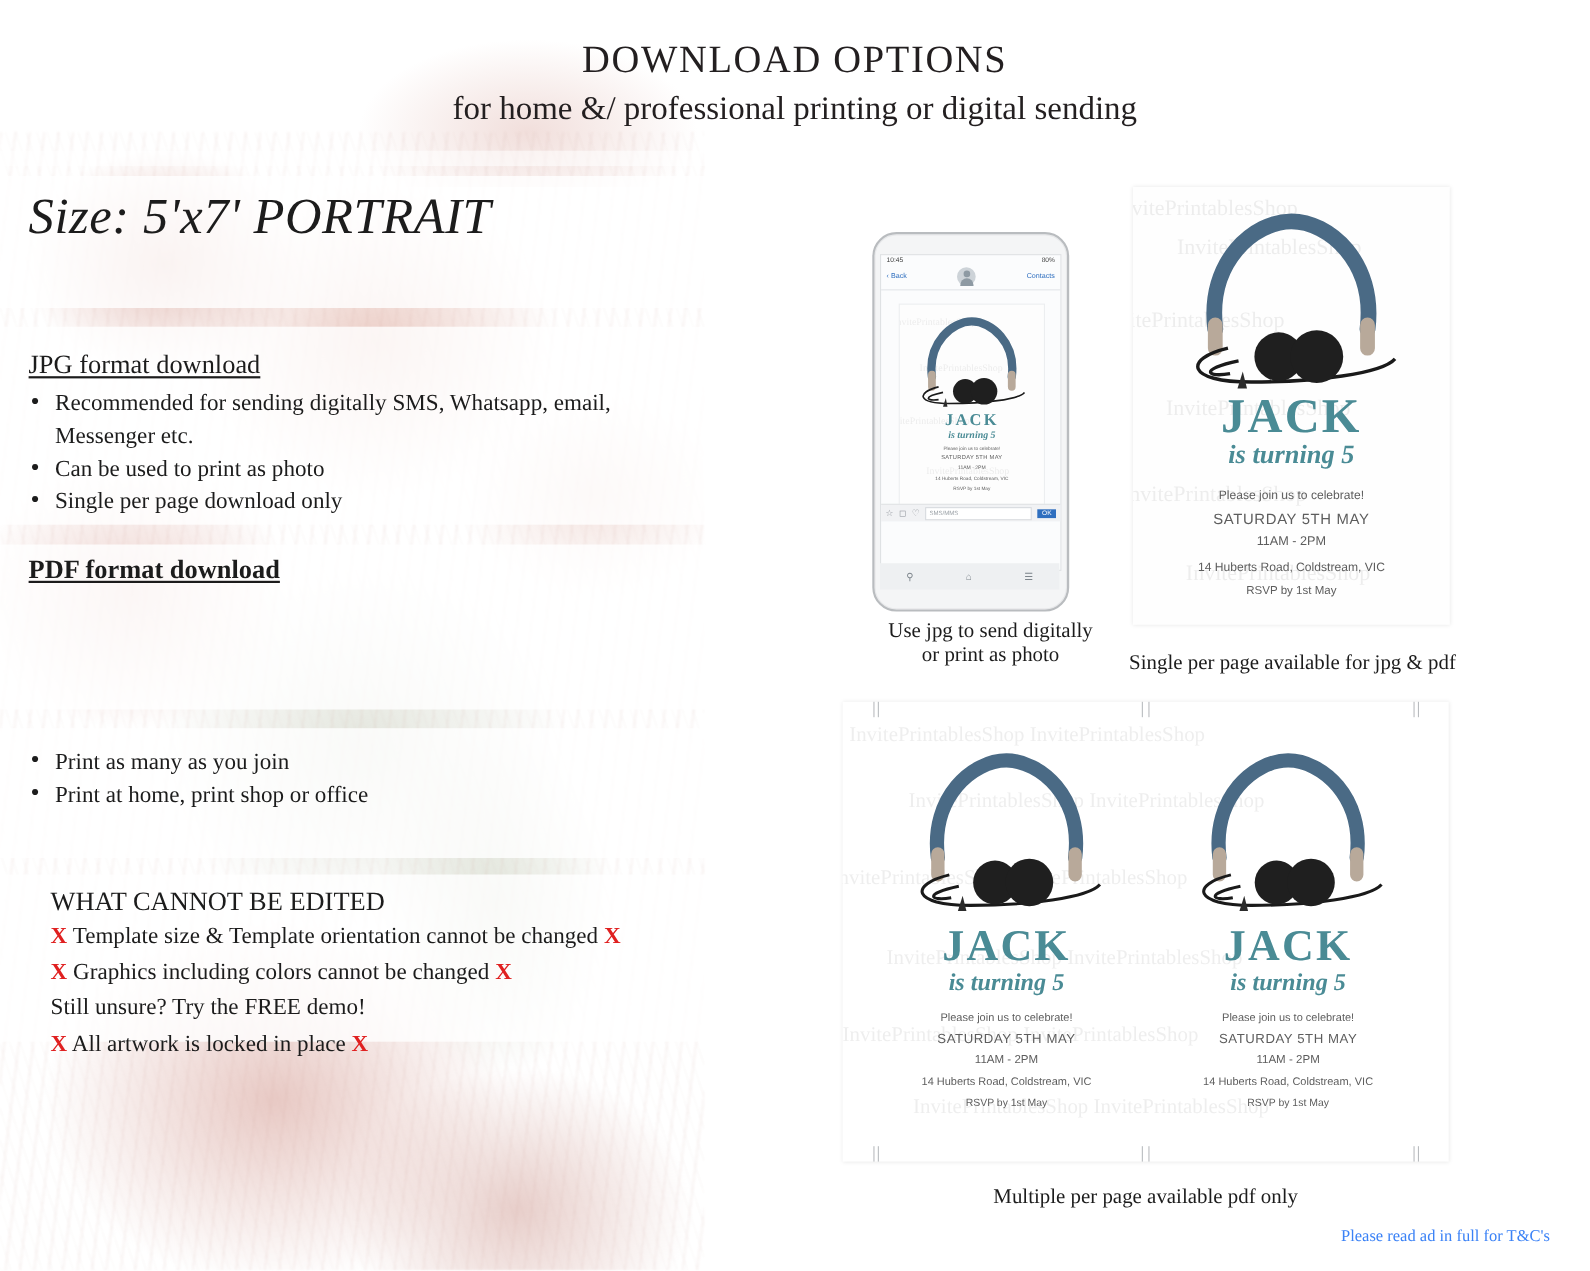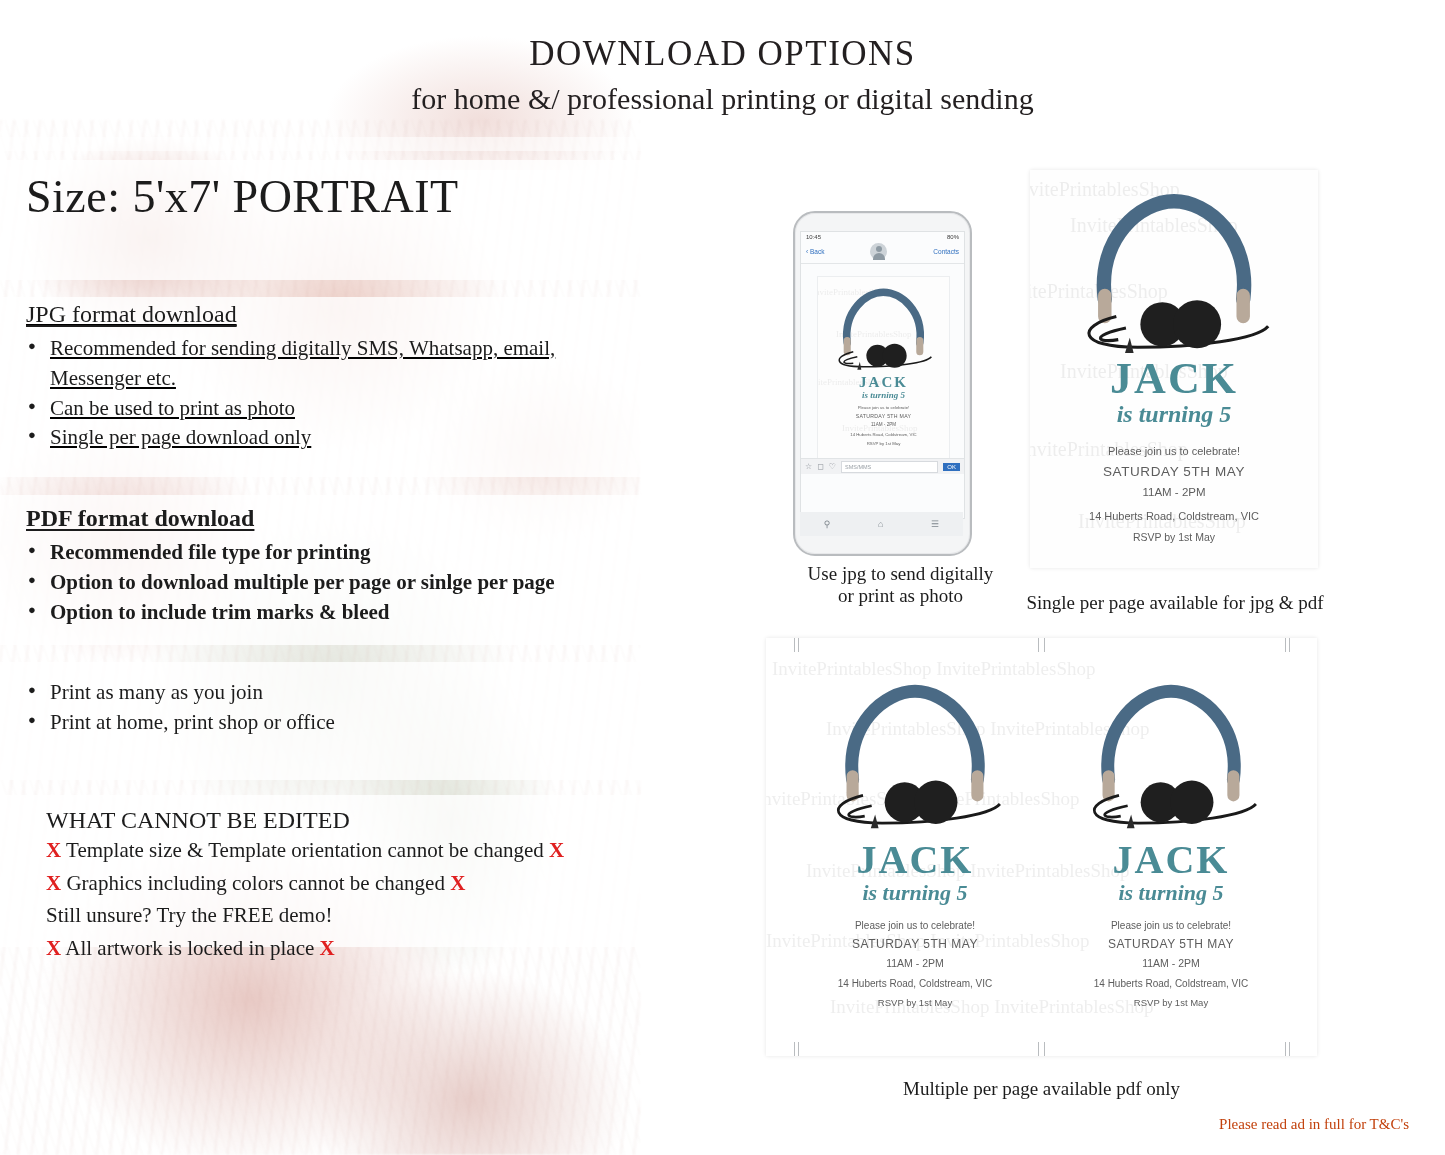--- a/index.html
+++ b/index.html
@@ -87,60 +87,55 @@
   .nm{font-family:"Liberation Serif",serif;color:#4a8b95;letter-spacing:2px;font-weight:bold;}
   .tn{font-family:"Liberation Serif",serif;color:#4a8b95;font-style:italic;font-weight:bold;}
   .dt{font-family:"Liberation Sans",sans-serif;color:#5d5d5d;}
 
   .single{position:absolute;left:1030px;top:170px;width:288px;height:398px;box-shadow:0 0 4px rgba(0,0,0,.10);z-index:3;}
   .multi{position:absolute;left:766px;top:638px;width:551px;height:418px;background:#fff;box-shadow:0 0 4px rgba(0,0,0,.10);z-index:3;}
   .multi .half{position:absolute;top:10px;width:258px;height:398px;}
   .trim{position:absolute;background:#b9bcbf;}
 
   .caption{position:absolute;text-align:center;font-size:19px;color:#1c1c1c;z-index:5;}
-  .footnote{position:absolute;right:36px;bottom:22px;font-size:15px;color:#c2410c;z-index:5;}
+  .footnote{position:absolute;right:36px;bottom:22px;font-size:15px;color:#3b82f6;z-index:5;}
 </style>
 </head>
 <body>
 
 <div class="bg-top"></div>
 <div class="bg-floral"></div>
 
 <div class="header">
   <div class="t1">DOWNLOAD OPTIONS</div>
   <div class="t2">for home &amp;/ professional printing or digital sending</div>
 </div>
 <div class="hr-top"></div>
 
 <div class="panel" style="left:0;top:160px;width:658px;height:120px;">
-  <div class="body" style="padding-top:12px;">
+  <div class="body" style="padding-top:12px;font-style:italic;">
     <div class="size-title">Size: 5'x7' PORTRAIT</div>
   </div>
 </div>
 
 <div class="panel" style="left:0;top:297px;width:658px;height:180px;">
-  <div class="body" style="padding-top:4px;text-decoration:underline;">
+  <div class="body" style="padding-top:22px;">
     <div class="sec-head">JPG format download</div>
     <ul class="bul">
       <li>Recommended for sending digitally SMS, Whatsapp, email,</li>
       <li class="cont">Messenger etc.</li>
       <li>Can be used to print as photo</li>
       <li>Single per page download only</li>
     </ul>
   </div>
 </div>
 
 <div class="panel" style="left:0;top:495px;width:658px;height:150px;">
   <div class="body" style="padding-top:10px;font-weight:bold;">
     <div class="sec-head">PDF format download</div>
-    <ul class="bul">
-      <li>Recommended file type for printing</li>
-      <li>Option to download multiple per page or sinlge per page</li>
-      <li>Option to include trim marks &amp; bleed</li>
-    </ul>
   </div>
 </div>
 
 <div class="panel" style="left:0;top:662px;width:658px;height:118px;">
   <div class="body" style="padding-top:10px;">
     <ul class="bul">
       <li>Print as many as you join</li>
       <li>Print at home, print shop or office</li>
     </ul>
   </div>

